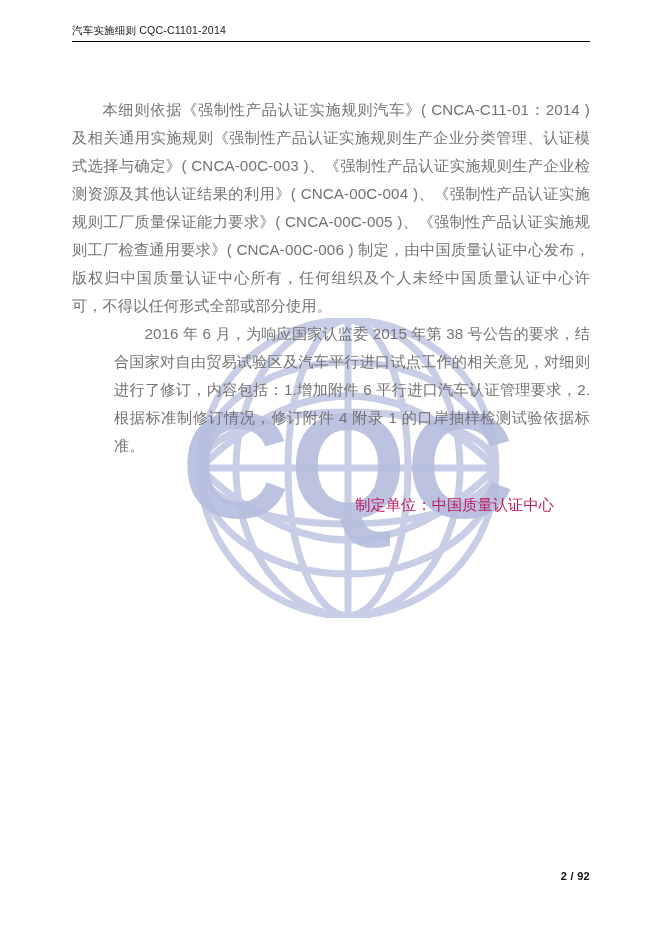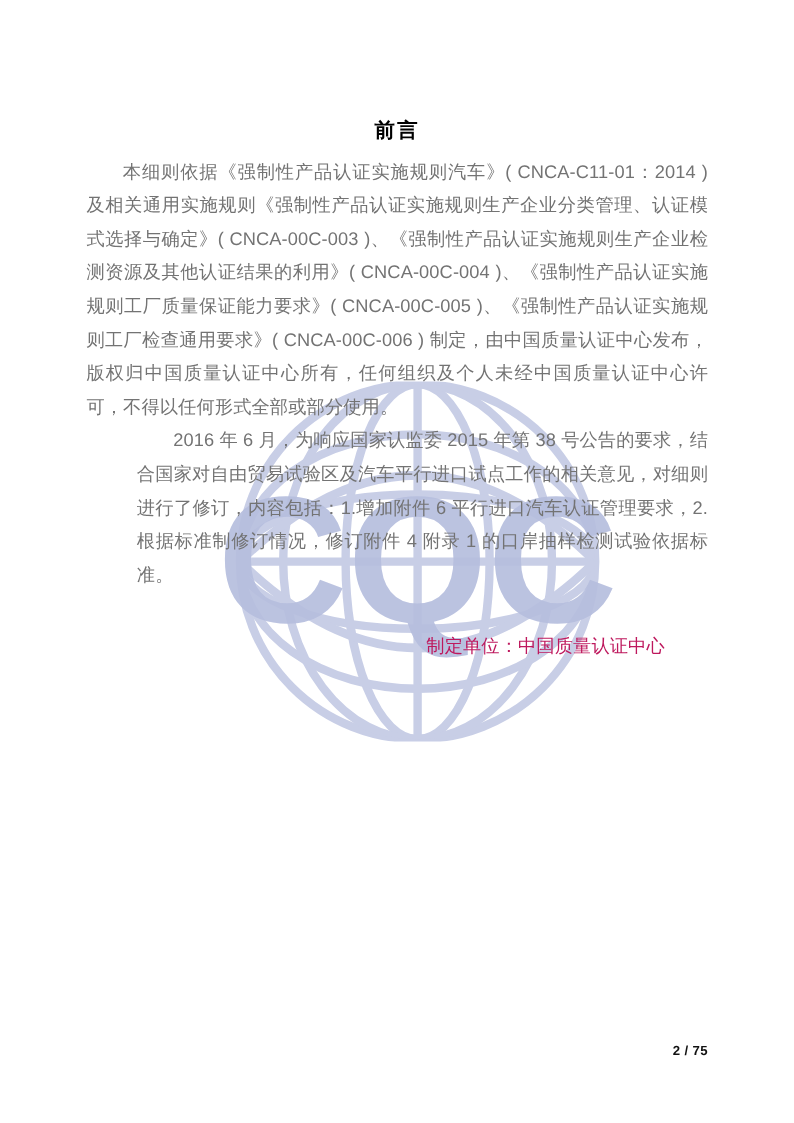--- a/index.html
+++ b/index.html
@@ -131,30 +131,33 @@
           <path d="M46 150 Q194 6 342 150"></path>
           <path d="M46 150 Q194 294 342 150"></path>
         </g>
       </g>
       <g fill="#b6bede" opacity="0.92" font-family="'Liberation Sans', 'DejaVu Sans', sans-serif" font-size="150" font-weight="bold" text-anchor="middle">
         <text x="194" y="200">CQC</text>
       </g>
     </svg>
   </div>
 
+  <div class="header">
+    <div class="header-text">汽车实施细则 CQC-C1101-2014</div>
+    <div class="header-rule"></div>
+  </div>
 
   <div class="content">
 
-    <h1 class="doc-title">前言</h1>
 
     <p class="para">本细则依据《强制性产品认证实施规则汽车》( CNCA-C11-01：2014 ) 及相关通用实施规则《强制性产品认证实施规则生产企业分类管理、认证模式选择与确定》( CNCA-00C-003 )、《强制性产品认证实施规则生产企业检测资源及其他认证结果的利用》( CNCA-00C-004 )、《强制性产品认证实施规则工厂质量保证能力要求》( CNCA-00C-005 )、《强制性产品认证实施规则工厂检查通用要求》( CNCA-00C-006 ) 制定，由中国质量认证中心发布，版权归中国质量认证中心所有，任何组织及个人未经中国质量认证中心许可，不得以任何形式全部或部分使用。</p>
 
     <p class="para">2016 年 6 月，为响应国家认监委 2015 年第 38 号公告的要求，结合国家对自由贸易试验区及汽车平行进口试点工作的相关意见，对细则进行了修订，内容包括：1.增加附件 6 平行进口汽车认证管理要求，2.根据标准制修订情况，修订附件 4 附录 1 的口岸抽样检测试验依据标准。</p>
 
 
     <div class="signature">制定单位：中国质量认证中心</div>
   </div>
 
   <div class="footer">
-    <span class="page-number">2 / 75</span>
+    <span class="page-number">2 / 92</span>
   </div>
 
 </div>
 
 </body></html>

